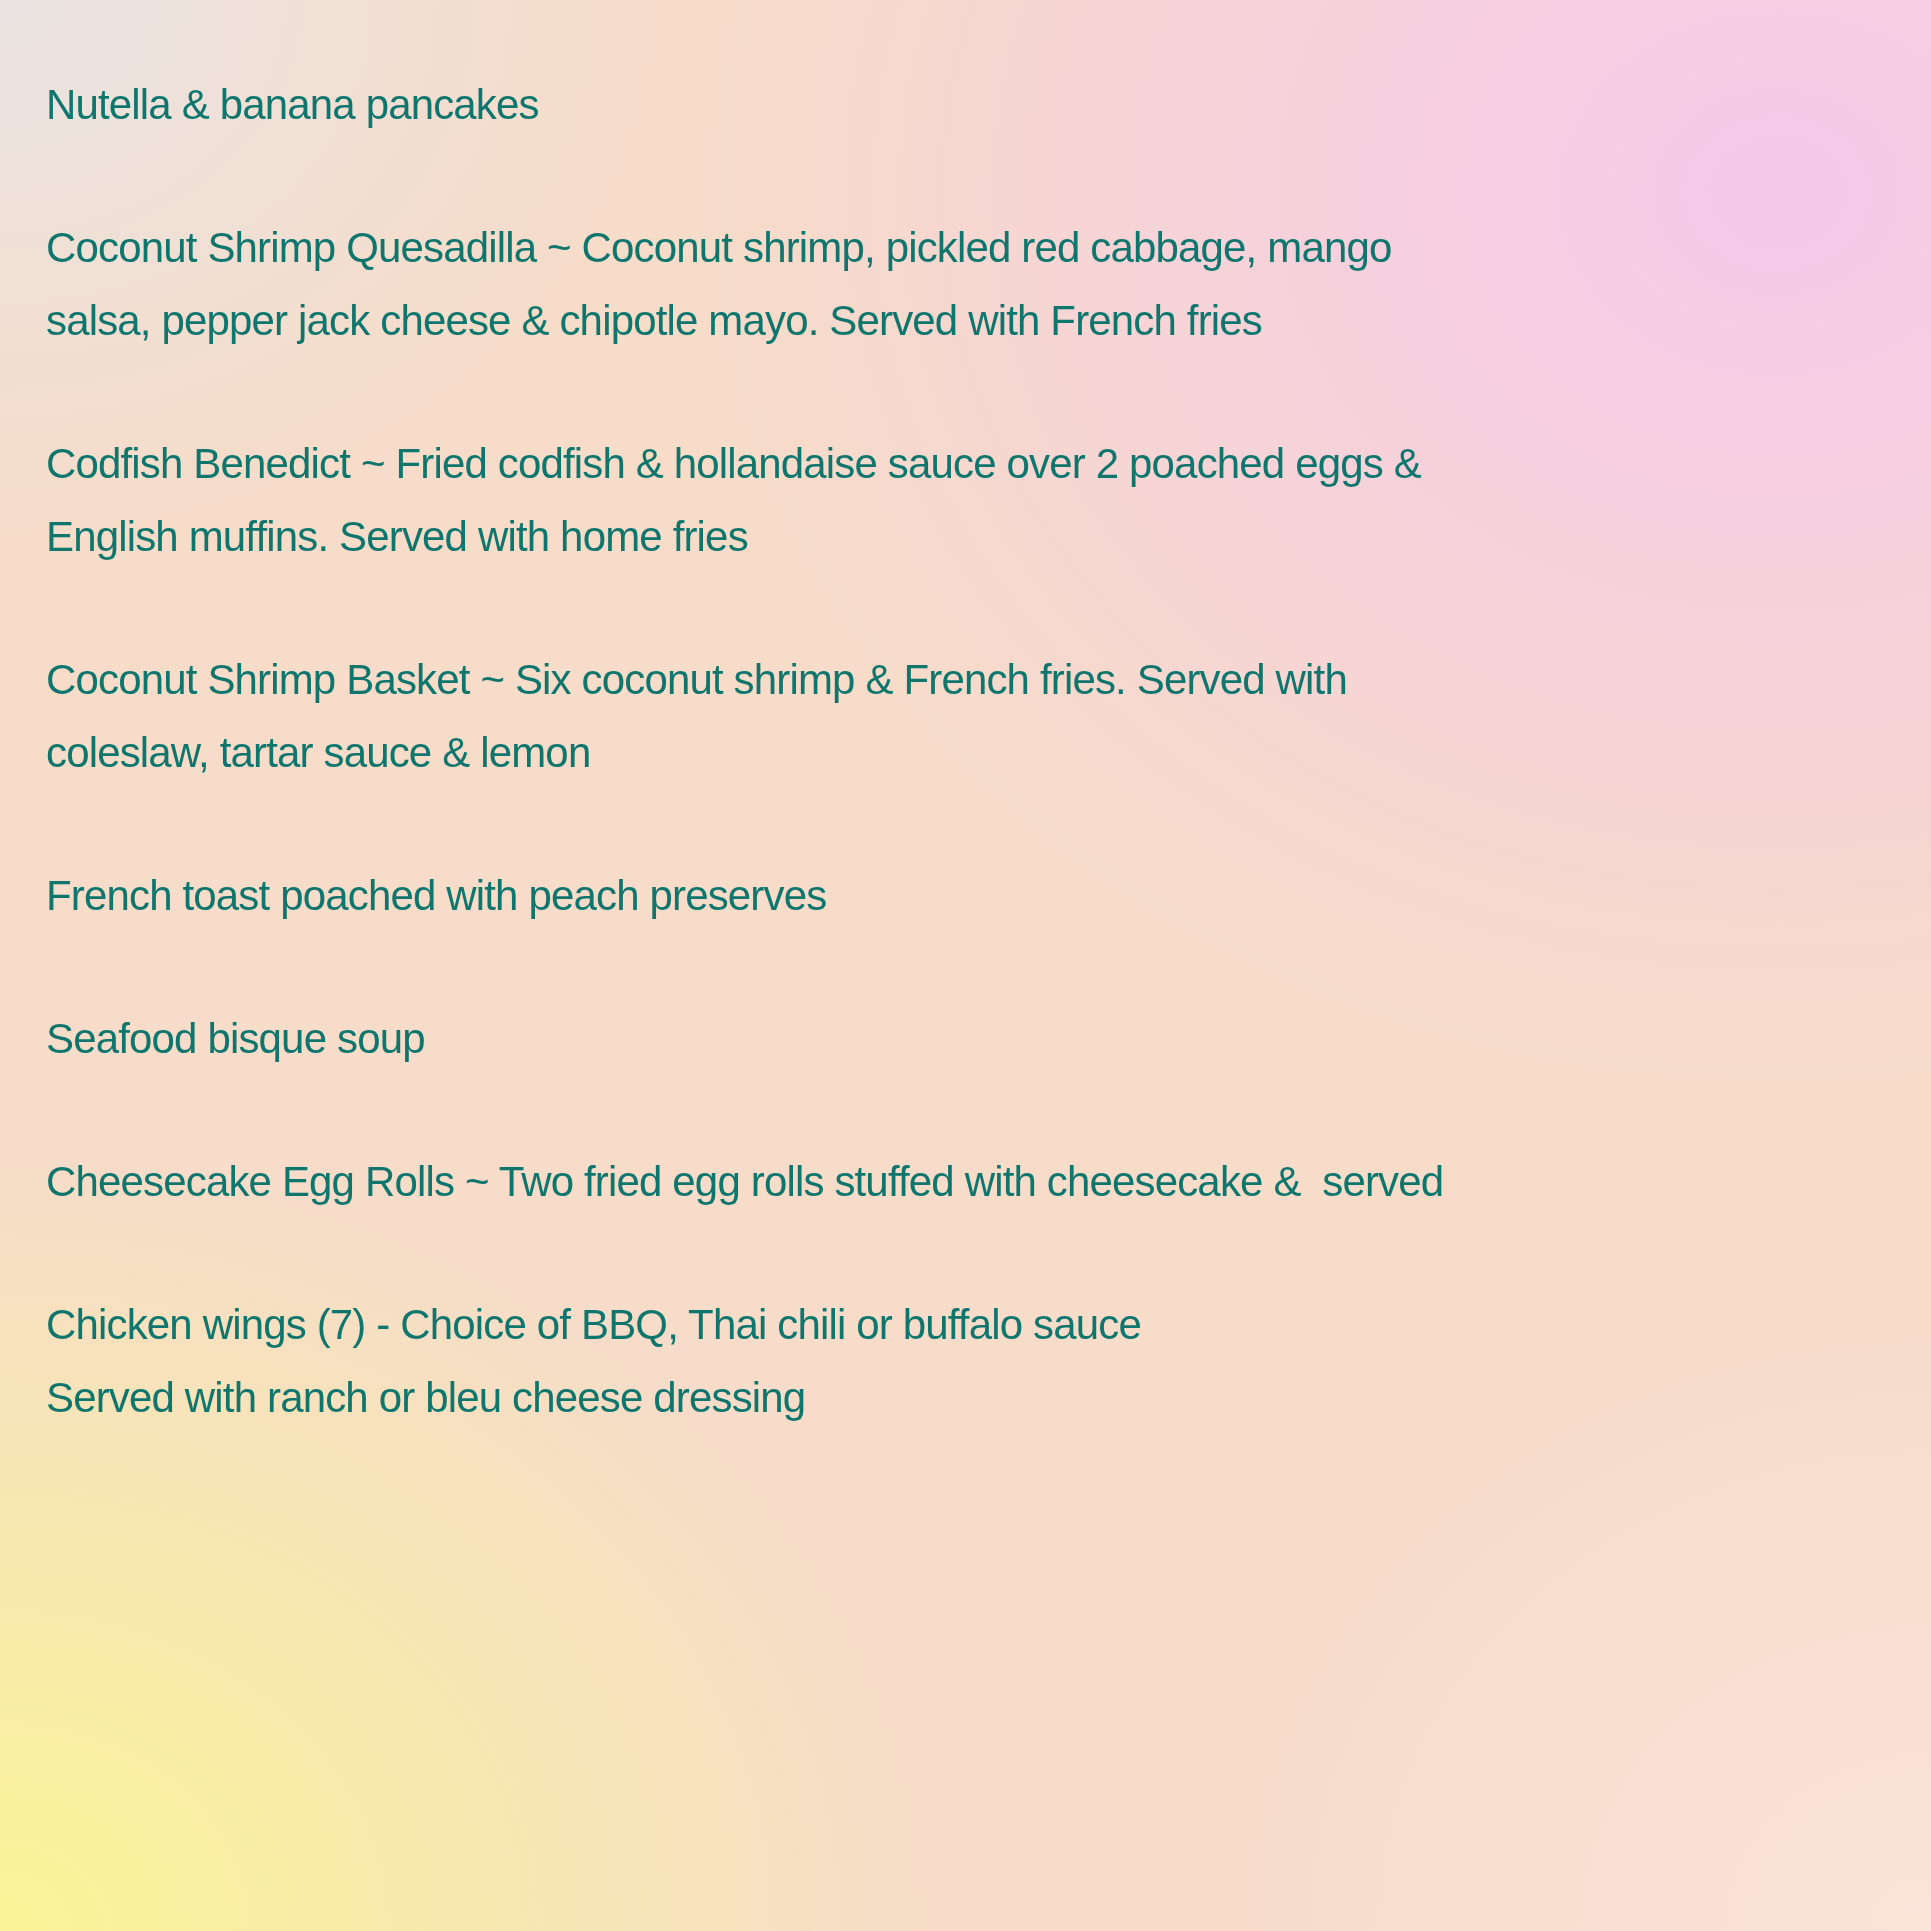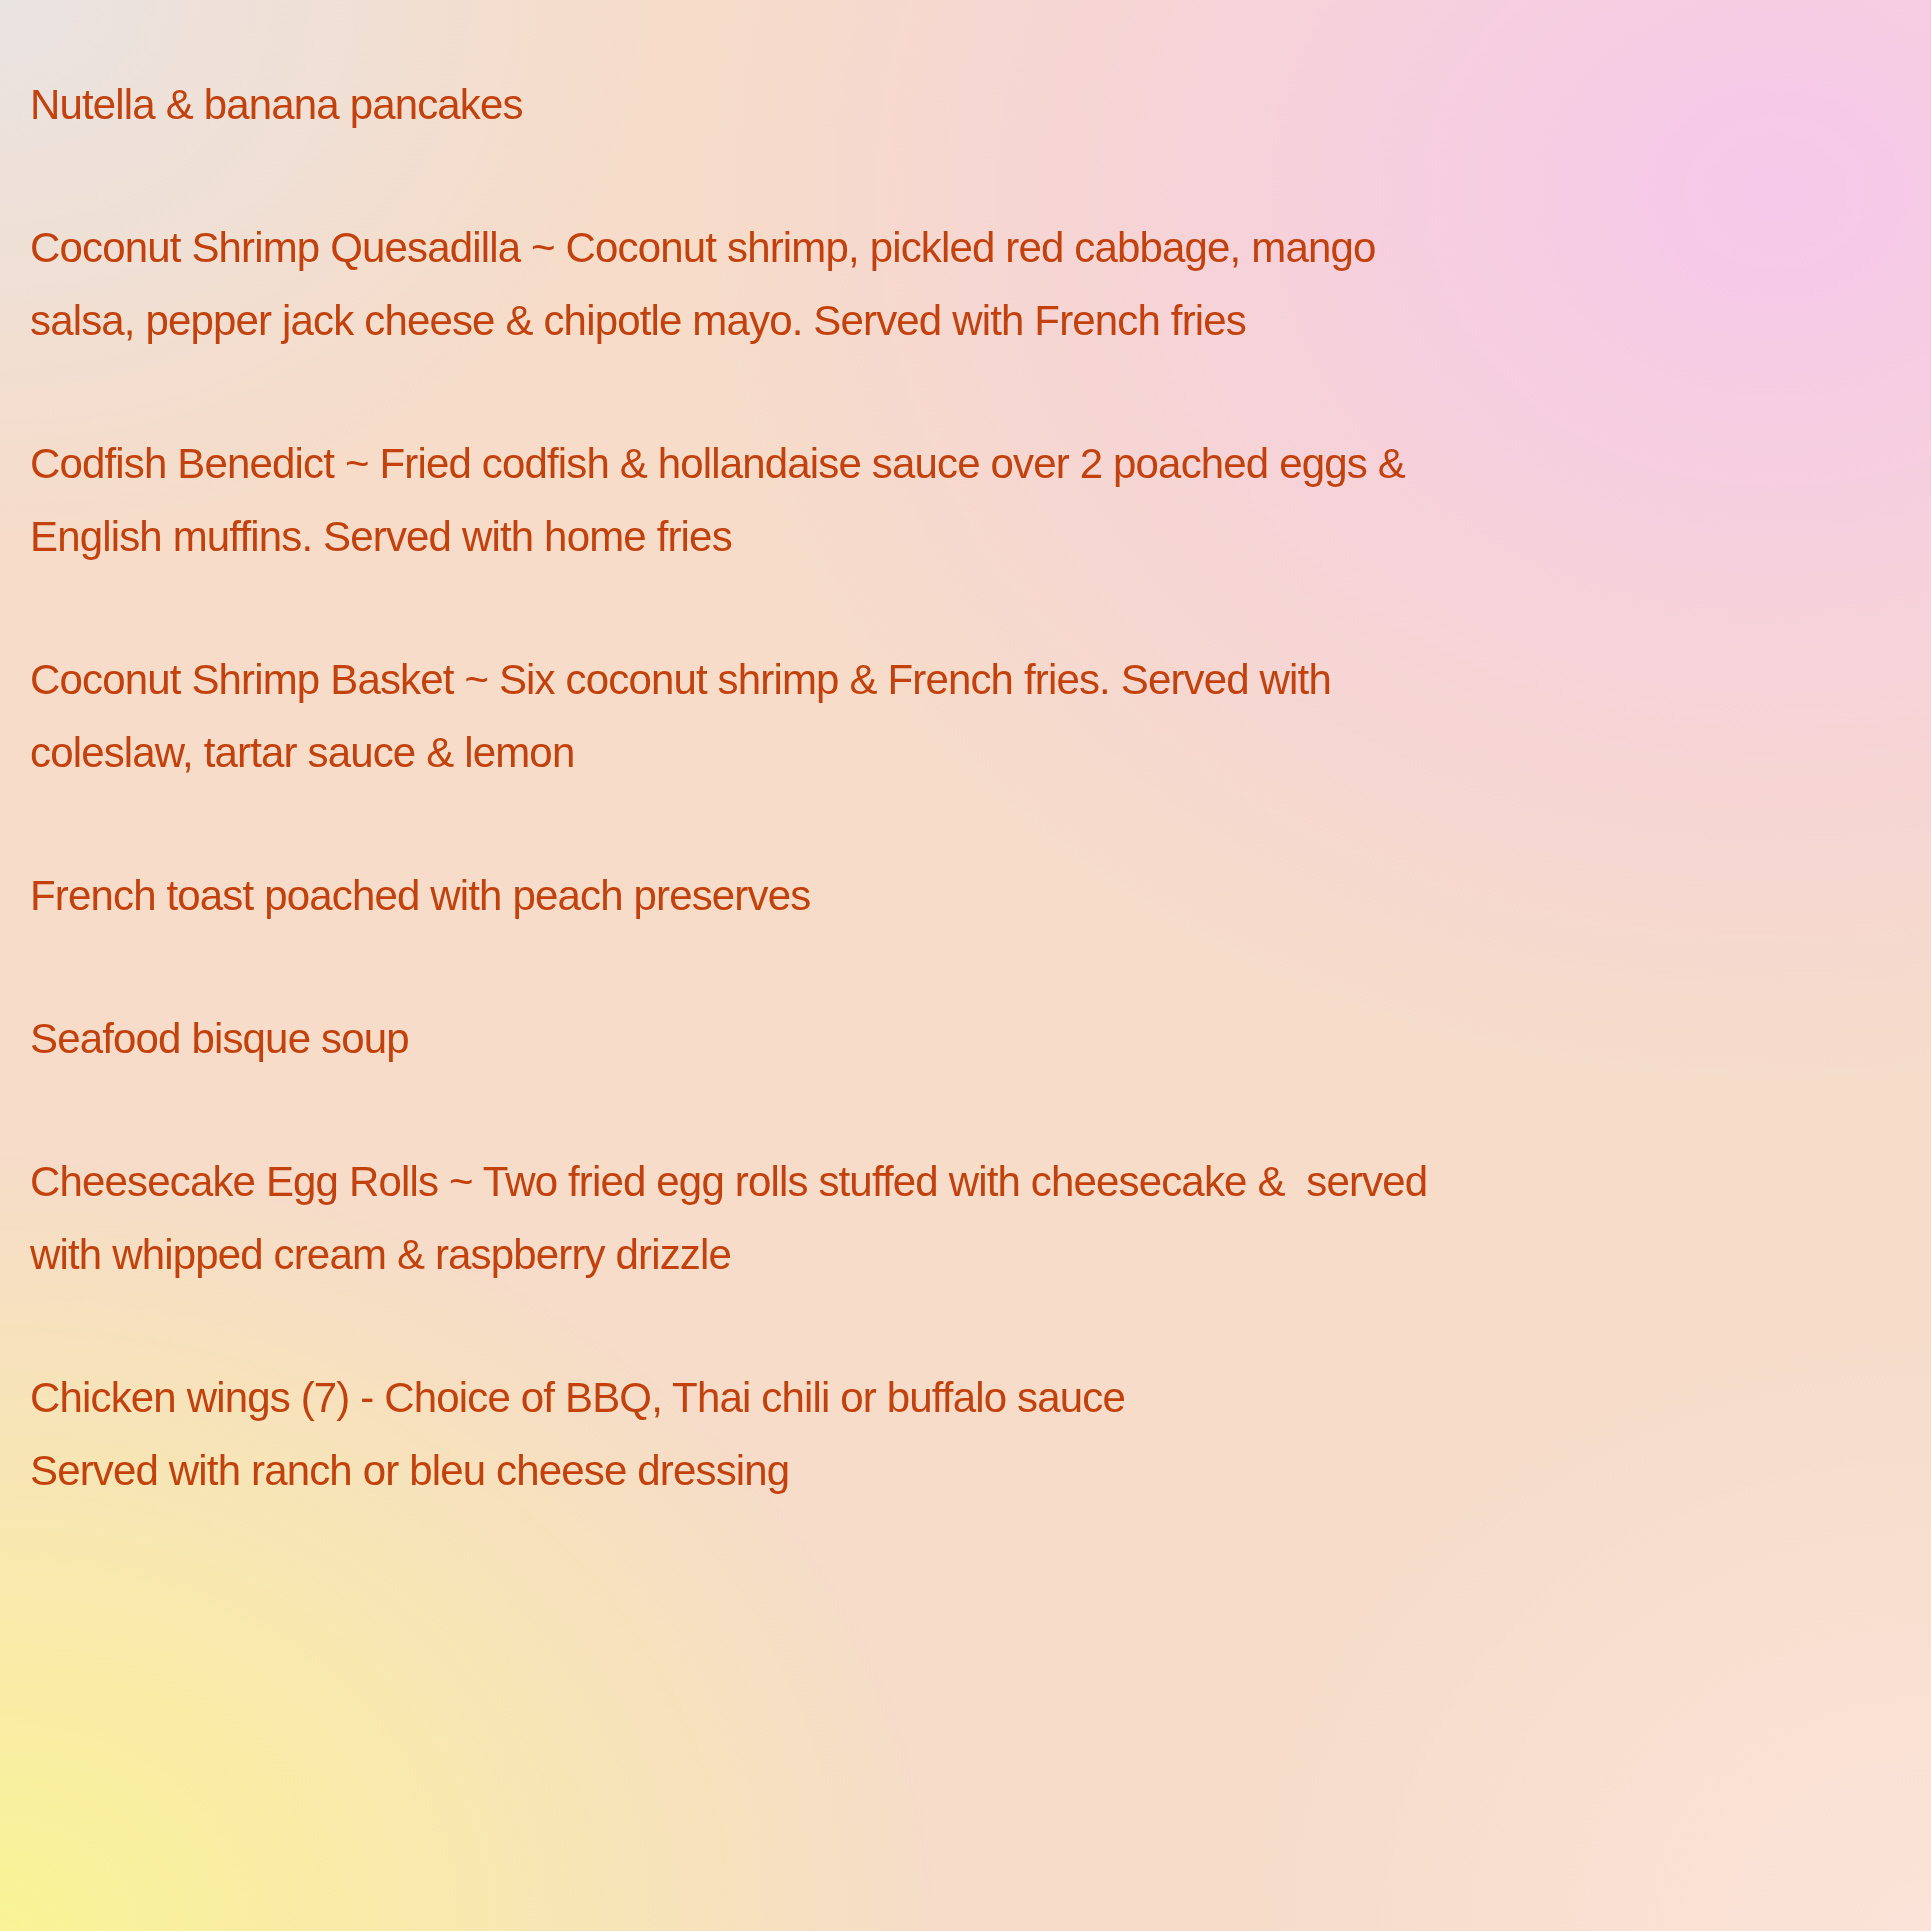--- a/index.html
+++ b/index.html
@@ -15,22 +15,22 @@
       radial-gradient(ellipse 90% 75% at 92% 10%, rgba(246,199,236,0.95) 0%, rgba(246,199,236,0) 62%),
       radial-gradient(ellipse 55% 45% at 0% 0%,  rgba(233,228,227,0.95) 0%, rgba(233,228,227,0) 62%),
       radial-gradient(ellipse 75% 62% at 0% 100%, rgba(250,246,145,0.92) 0%, rgba(250,246,145,0) 65%),
       radial-gradient(ellipse 60% 52% at 100% 100%, rgba(252,228,219,0.9) 0%, rgba(252,228,219,0) 60%);
     font-family: "Liberation Sans", sans-serif;
   }
   .page {
     box-sizing: border-box;
     width: 1790px;
     height: 1931px;
-    padding: 68px 35px 0 30px;
-    color: #c2410c;
+    padding: 68px 35px 0 46px;
+    color: #0f766e;
   }
   .item {
     margin: 0 0 70px 0;
   }
   .item:last-child {
     margin-bottom: 0;
   }
   .line {
     font-size: 42px;
     line-height: 73px;
@@ -69,21 +69,20 @@
     <div class="line">French toast poached with peach preserves</div>
   </div>
 
 
   <div class="item">
     <div class="line">Seafood bisque soup</div>
   </div>
 
   <div class="item">
     <div class="line">Cheesecake Egg Rolls ~ Two fried egg rolls stuffed with cheesecake &amp;  served</div>
-    <div class="line">with whipped cream &amp; raspberry drizzle</div>
   </div>
 
   <div class="item">
     <div class="line">Chicken wings (7) - Choice of BBQ, Thai chili or buffalo sauce</div>
     <div class="line">Served with ranch or bleu cheese dressing</div>
   </div>
 
 </div>
 
 

